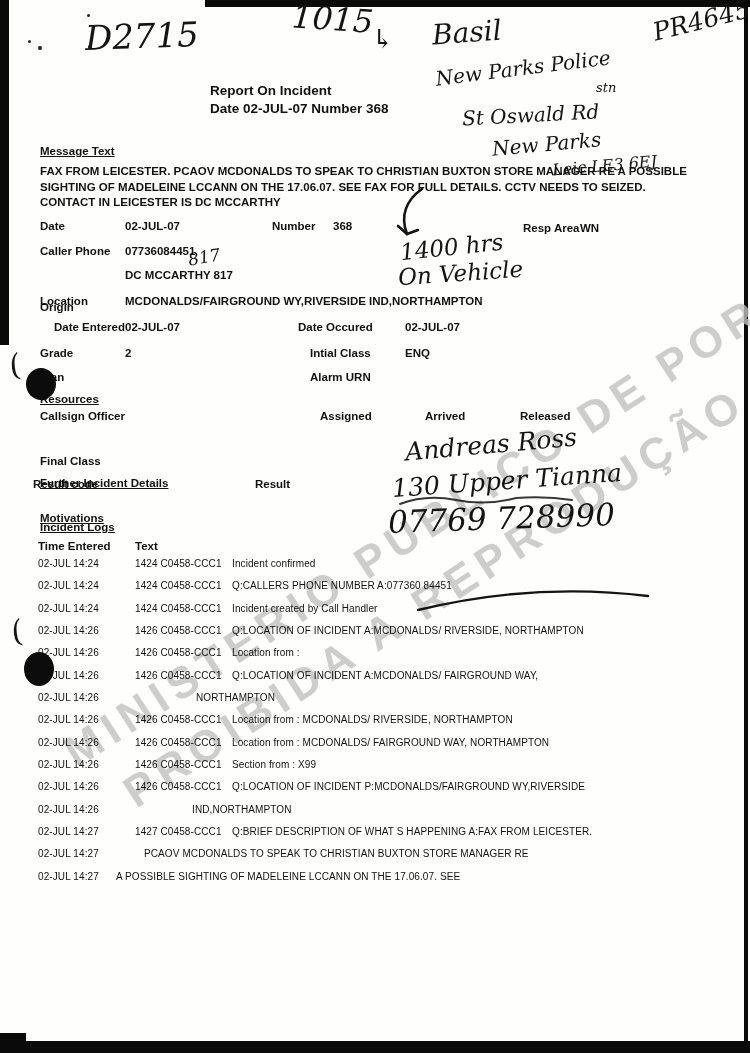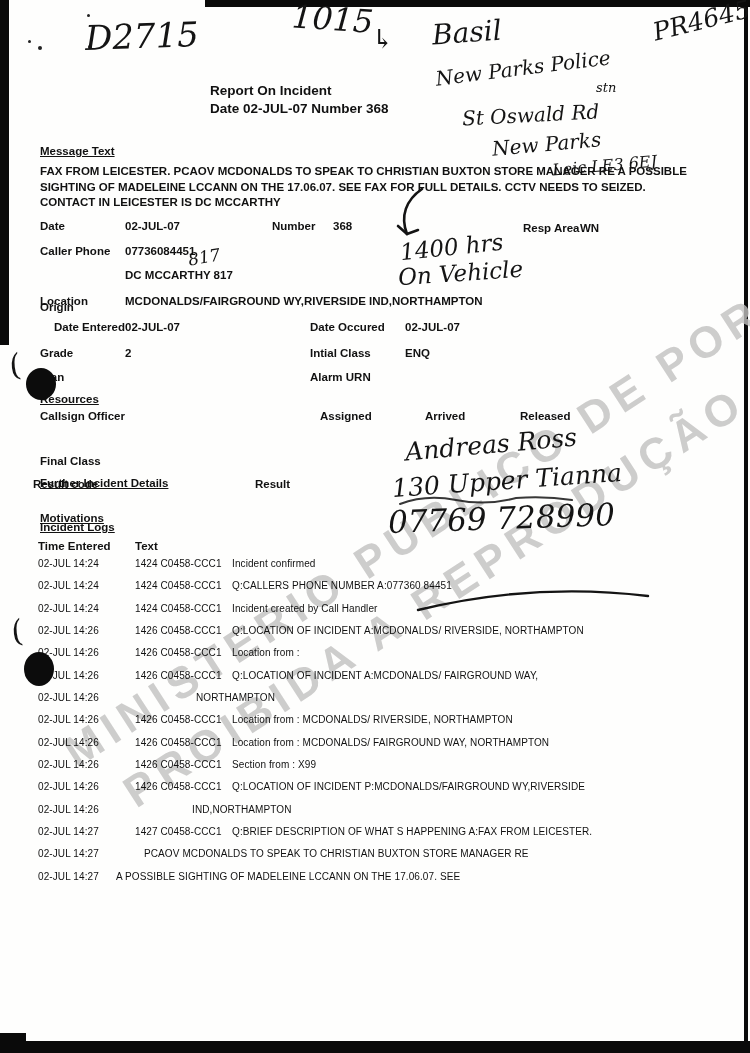--- a/index.html
+++ b/index.html
@@ -77,21 +77,21 @@
   <div class="typed val" style="left:125px;top:245px;">07736084451</div>
 
   <div class="typed lbl" style="left:40px;top:269px;margin-top:32px;">Origin</div>
   <div class="typed val" style="left:125px;top:269px;">DC MCCARTHY 817</div>
 
   <div class="typed lbl" style="left:40px;top:295px;">Location</div>
   <div class="typed val" style="left:125px;top:295px;">MCDONALDS/FAIRGROUND WY,RIVERSIDE IND,NORTHAMPTON</div>
 
   <div class="typed lbl" style="left:40px;top:321px;padding-left:14px;">Date Entered</div>
   <div class="typed val" style="left:125px;top:321px;">02-JUL-07</div>
-  <div class="typed lbl" style="left:310px;top:321px;">Date Occured</div>
+  <div class="typed lbl" style="left:298px;top:321px;">Date Occured</div>
   <div class="typed val" style="left:405px;top:321px;">02-JUL-07</div>
 
   <div class="typed lbl" style="left:40px;top:347px;">Grade</div>
   <div class="typed val" style="left:125px;top:347px;">2</div>
   <div class="typed lbl" style="left:310px;top:347px;">Intial Class</div>
   <div class="typed val" style="left:405px;top:347px;">ENQ</div>
 
   <div class="typed lbl" style="left:40px;top:371px;">Plan</div>
   <div class="typed lbl" style="left:310px;top:371px;">Alarm URN</div>
 

